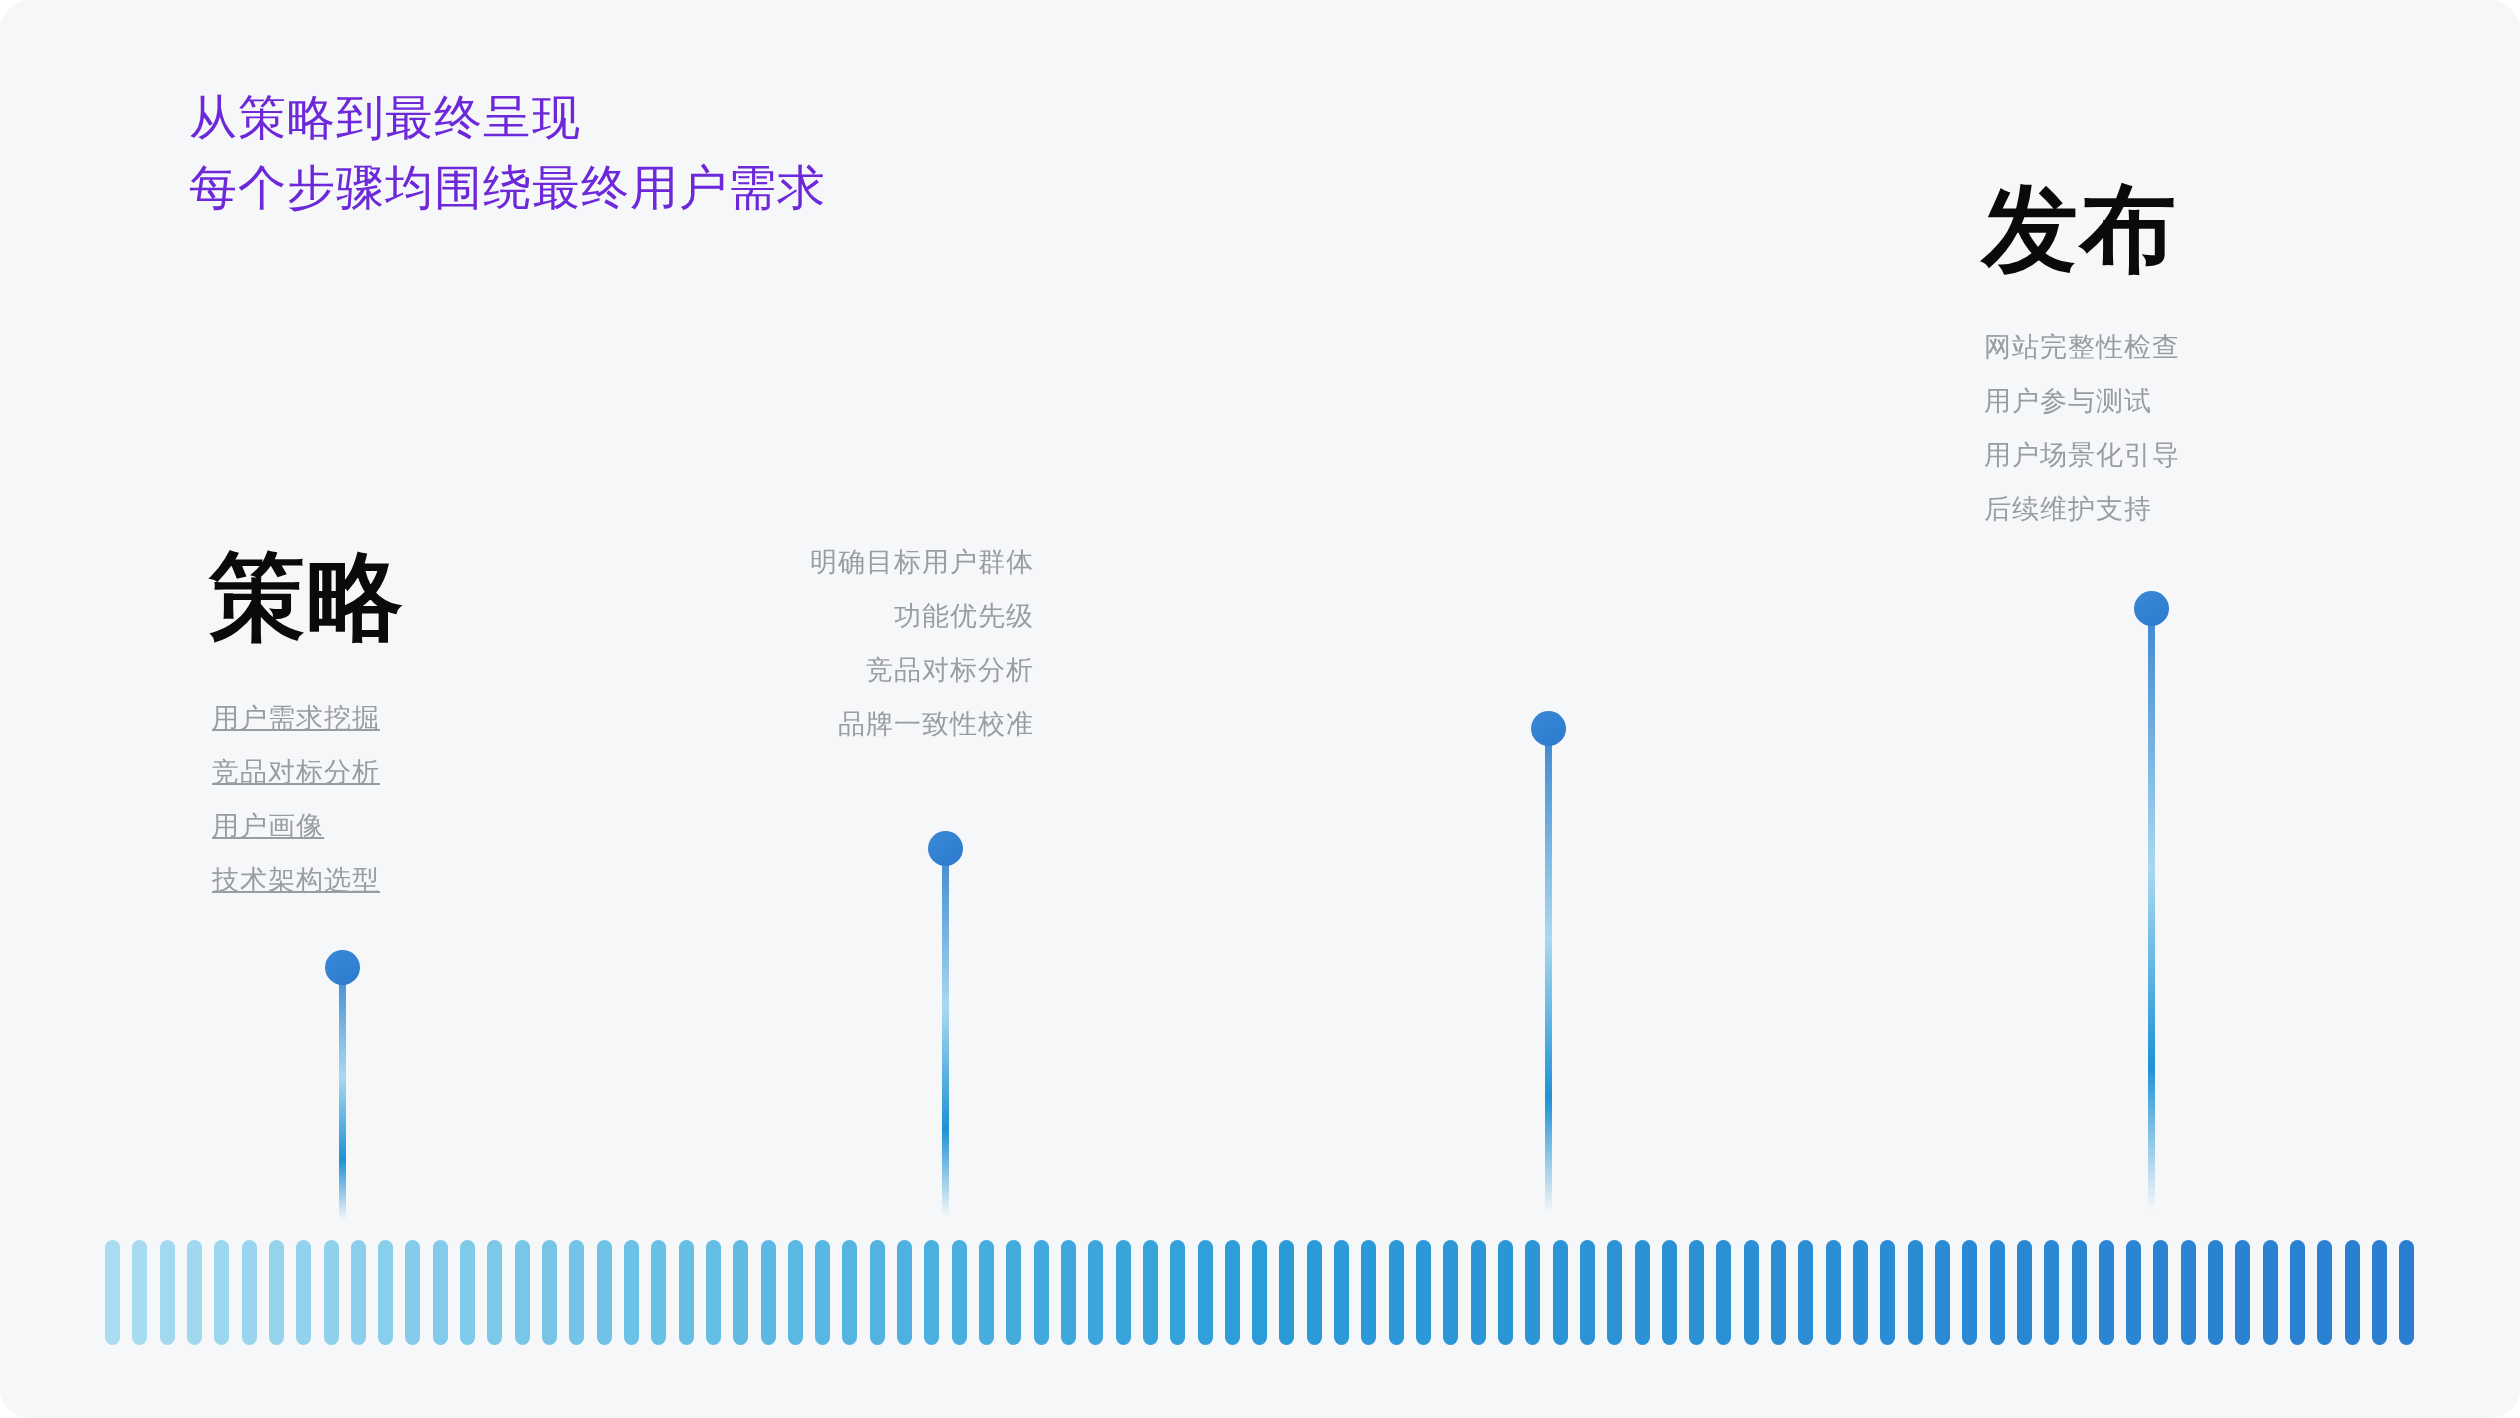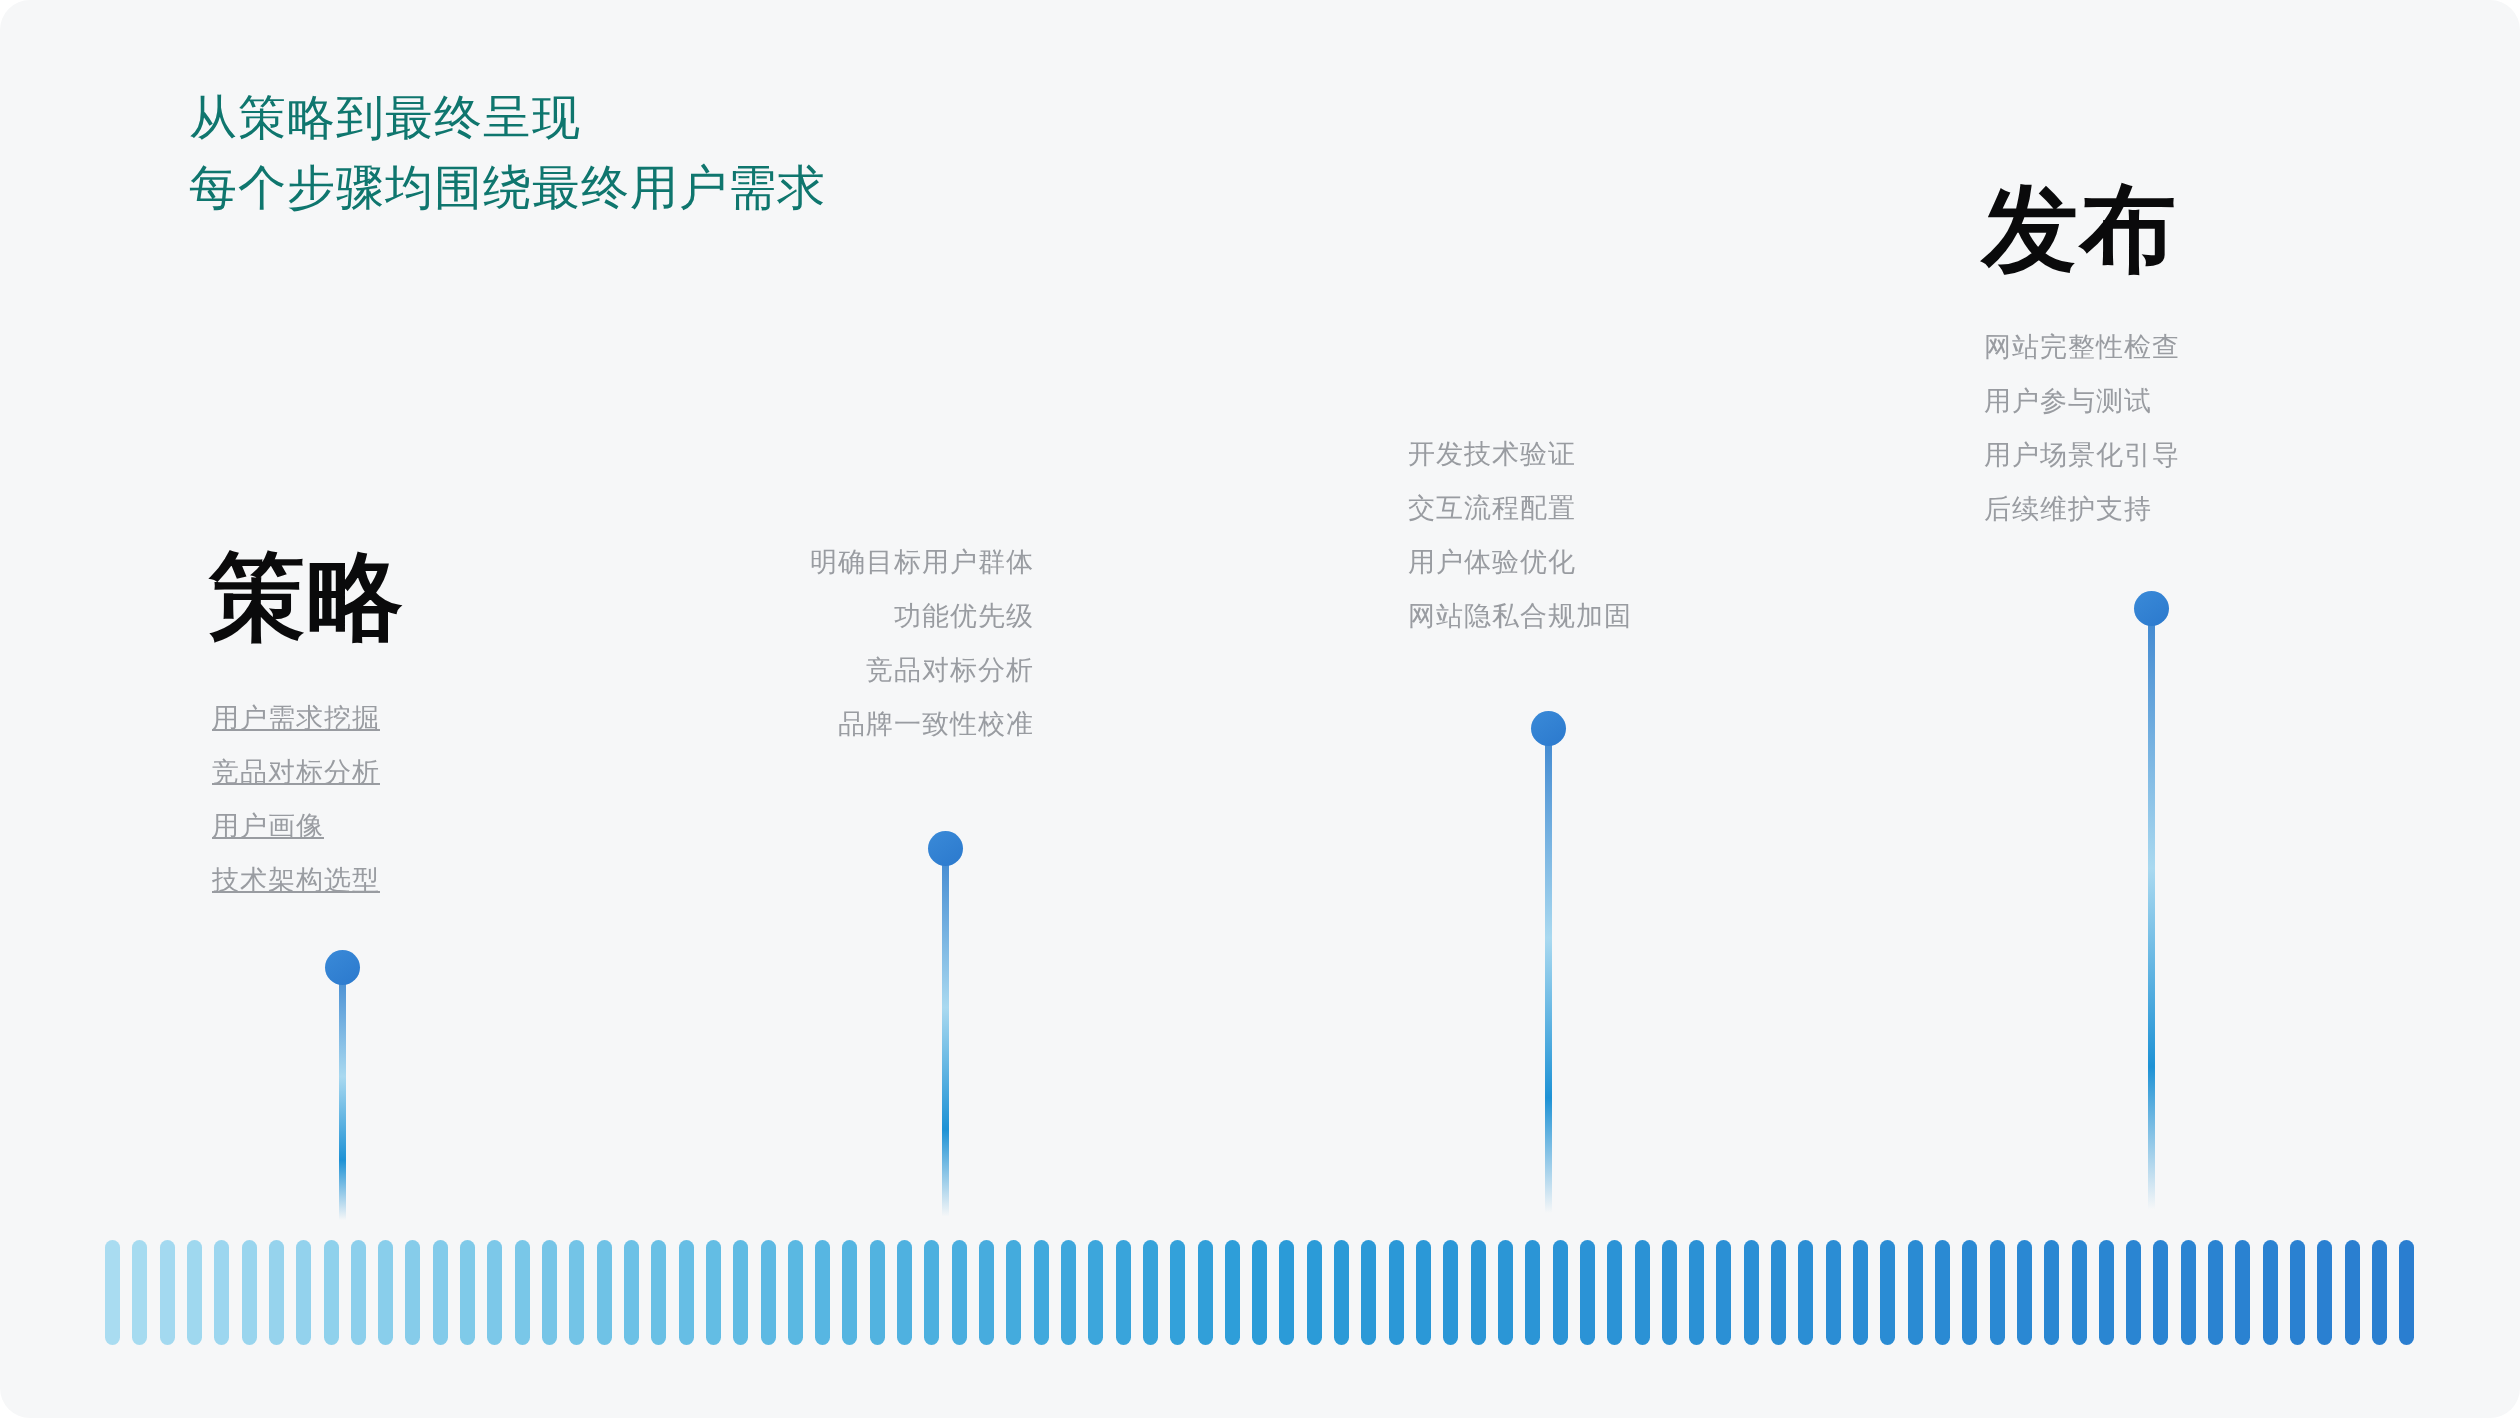--- a/index.html
+++ b/index.html
@@ -20,21 +20,21 @@
     overflow: hidden;
   }
   
   .subtitle {
     position: absolute;
     left: 189px;
     top: 83px;
     font-size: 48px;
     line-height: 70px;
     font-weight: 500;
-    color: #0f766e;
+    color: #6d28d9;
     letter-spacing: 1px;
     white-space: nowrap;
   }
   
   .stage-title {
     position: absolute;
     font-size: 96px;
     line-height: 96px;
     font-weight: 700;
     color: #0a0a0b;
@@ -123,26 +123,20 @@
     <span class="item">技术架构选型</span>
   </div>
 
   <div id="list-2" class="stage-list">
     <span class="item">明确目标用户群体</span>
     <span class="item">功能优先级</span>
     <span class="item">竞品对标分析</span>
     <span class="item">品牌一致性校准</span>
   </div>
 
-  <div id="list-3" class="stage-list">
-    <span class="item">开发技术验证</span>
-    <span class="item">交互流程配置</span>
-    <span class="item">用户体验优化</span>
-    <span class="item">网站隐私合规加固</span>
-  </div>
 
   <div id="title-4" class="stage-title">发布</div>
   <div id="list-4" class="stage-list">
     <span class="item">网站完整性检查</span>
     <span class="item">用户参与测试</span>
     <span class="item">用户场景化引导</span>
     <span class="item">后续维护支持</span>
   </div>
 
   <div id="stem-1" class="stem"></div>

